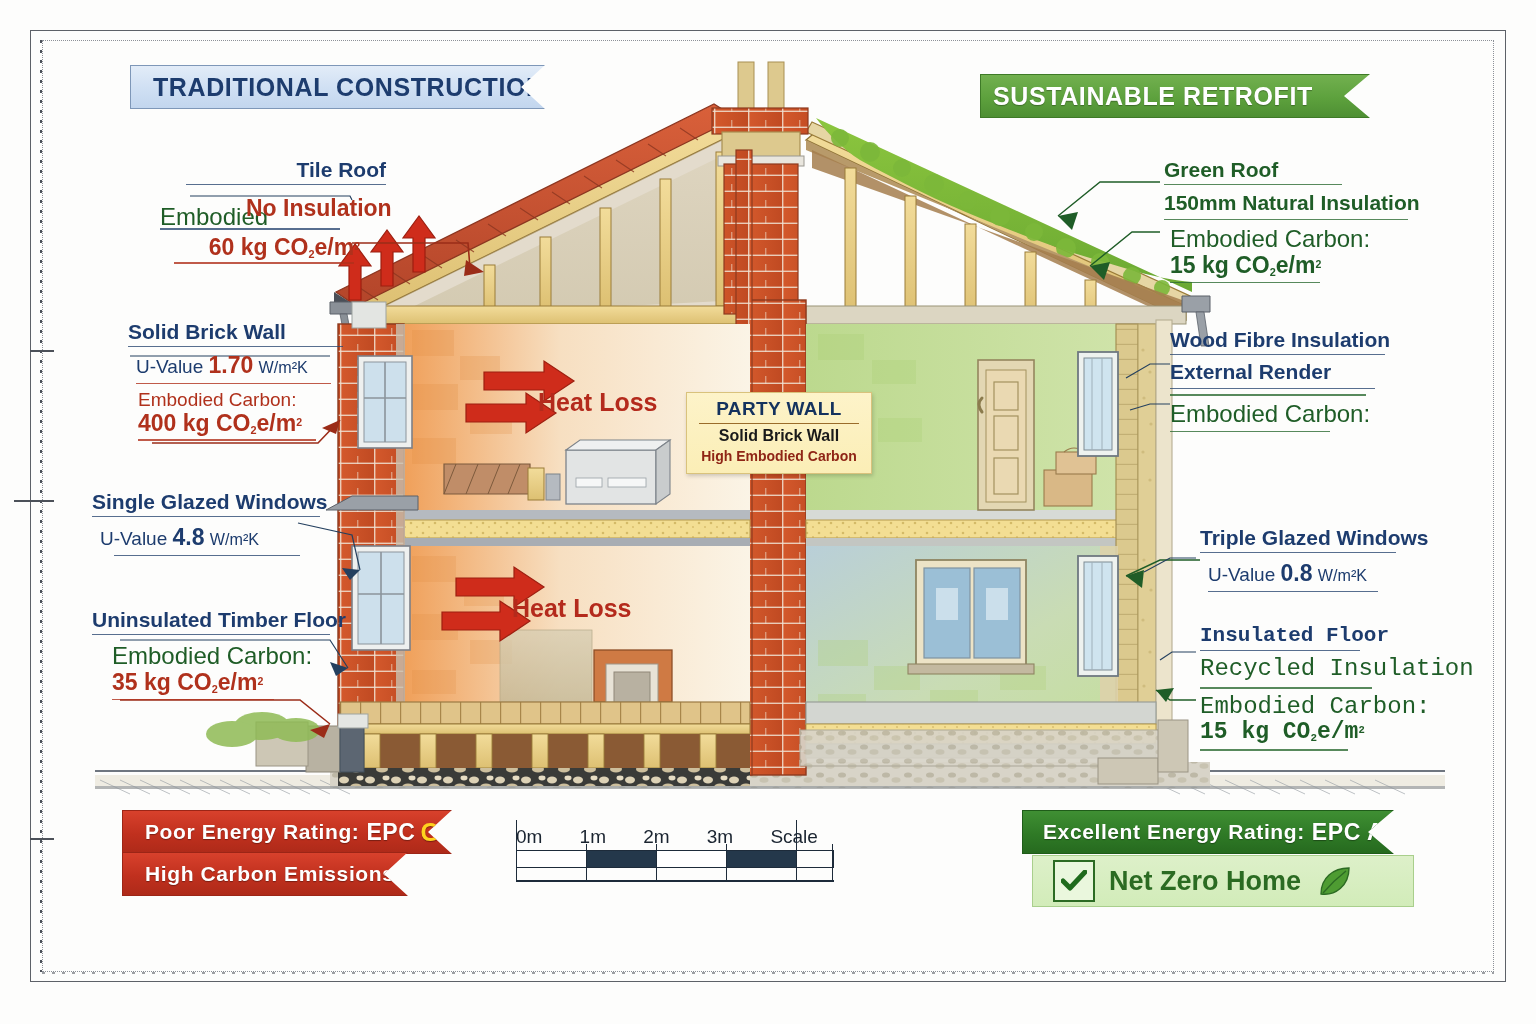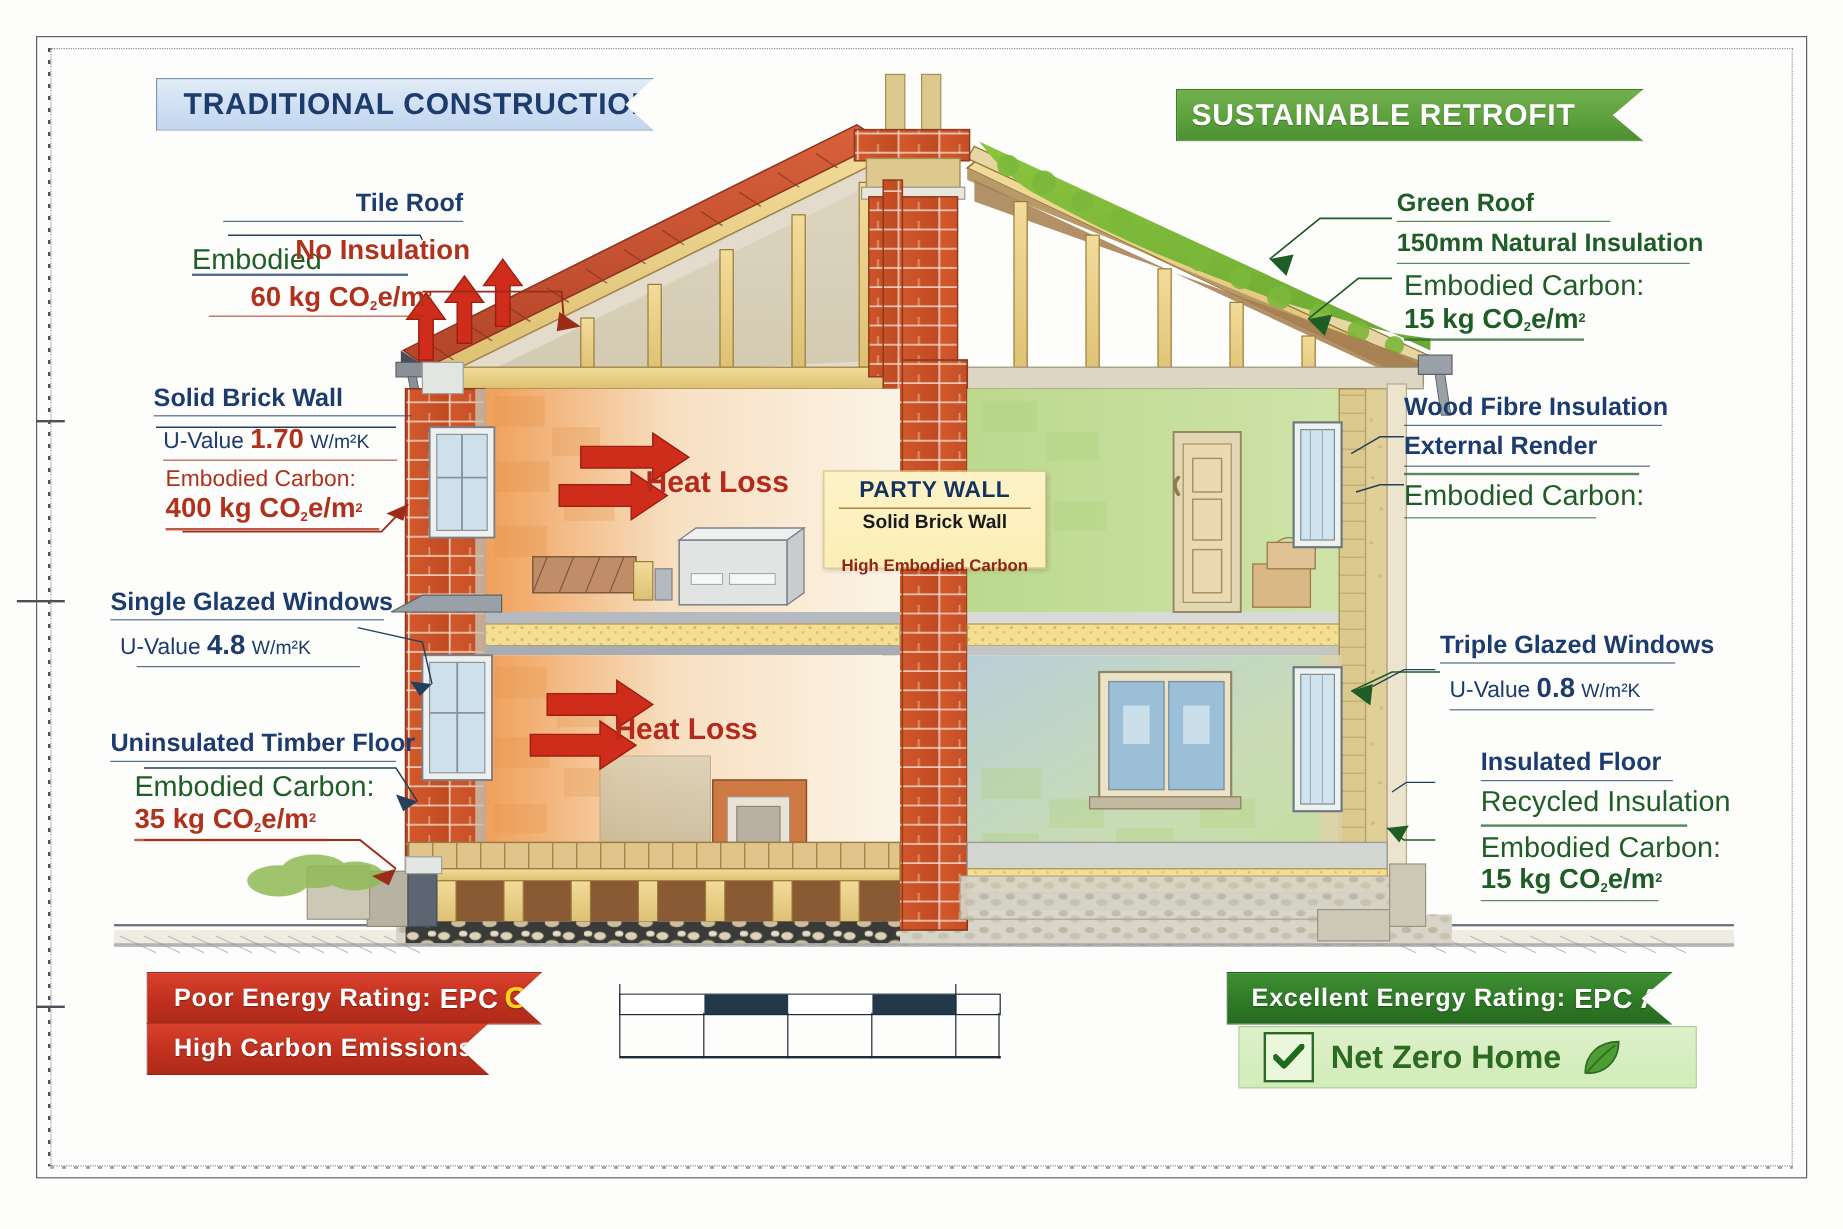--- a/index.html
+++ b/index.html
@@ -78,21 +78,21 @@
   .unit{font-size:.85em;}
 
   
   .party{position:absolute;left:686px;top:392px;width:186px;height:82px;
          background:linear-gradient(180deg,#fdf3c9 0%,#fbeeb6 100%);
          border:1px solid #d9c27c;text-align:center;padding-top:5px;box-sizing:border-box;
          box-shadow:1px 2px 4px rgba(0,0,0,.18);}
   .party .t1{font-size:19px;font-weight:700;color:#14325e;letter-spacing:.4px;}
   .party .hr{height:1.4px;background:#9a6c2a;margin:3px 12px 3px;}
   .party .t2{font-size:16px;font-weight:700;color:#1a1a1a;}
-  .party .t3{font-size:14px;font-weight:700;color:#8f2516;margin-top:18px;}
+  .party .t3{font-size:14px;font-weight:700;color:#8f2516;margin-top:3px;}
 
   .heatloss{position:absolute;color:#b42a1c;font-weight:700;font-size:25px;}
 
   
   .scalewrap{position:absolute;left:516px;top:826px;width:318px;}
   .scalelabels{display:flex;font-size:19px;color:#1a2430;}
   .scalelabels span{width:70px;display:block;}
   .scalebar{position:relative;height:16px;border:1.4px solid #1d2b3a;display:flex;margin-top:2px;}
   .scalebar i{display:block;width:70px;height:100%;}
   .scalebar i.f{background:#24384b;}
@@ -567,21 +567,21 @@
     <div class="ln hd">Triple Glazed Windows</div>
     <div class="rule b" style="width:196px;"></div>
     <div class="ln uv" style="margin-top:8px;margin-left:8px;">
       <span>U-Value</span>
       <b>0.8</b>
       <span class="unit">W/m²K</span>
     </div>
     <div class="rule b" style="width:170px;margin-left:8px;margin-top:4px;"></div>
   </div>
 
-  <div class="cal" style="left:1234px;top:624px;width:240px;">
+  <div class="cal" style="left:1200px;top:624px;width:240px;font-family:Liberation Mono, monospace;">
     <div class="ln hd">Insulated Floor</div>
     <div class="rule b" style="width:160px;"></div>
     <div class="ln ec" style="margin-top:5px;">Recycled Insulation</div>
     <div class="rule g" style="width:172px;margin-top:4px;"></div>
     <div class="ln ec" style="margin-top:5px;">Embodied Carbon:</div>
     <div class="ln">
       <span class="valg">15 kg CO</span><span class="valg sub">2</span><span class="valg">e/m</span><span class="valg sup">2</span>
     </div>
     <div class="rule g" style="width:148px;margin-top:3px;"></div>
   </div>
@@ -619,20 +619,27 @@
         </svg>
     </div>
     <span class="nztxt">Net Zero Home</span>
     <svg width="40" height="34">
       <path d="M34 4 C34 22 20 32 6 30 C6 14 18 4 34 4 Z" fill="#4e9c32" stroke="#2c6b23" stroke-width="1.4"></path>
       <path d="M31 7 C22 14 14 22 8 29" stroke="#2c6b23" stroke-width="1.4" fill="none"></path>
     </svg>
   </div>
 
   <div class="scalewrap">
+    <div class="scalelabels">
+      <span>0m</span>
+      <span>1m</span>
+      <span>2m</span>
+      <span>3m</span>
+      <span>Scale</span>
+    </div>
     <div class="scalebar">
       <i class="e"></i>
         <i class="f"></i>
         <i class="e"></i>
         <i class="f"></i>
     </div>
     <div class="scaletick" style="left:0px;top:-6px;height:60px;"></div>
     <div class="scaletick" style="left:70px;top:18px;height:38px;"></div>
     <div class="scaletick" style="left:140px;top:18px;height:38px;"></div>
     <div class="scaletick" style="left:210px;top:18px;height:38px;"></div>

